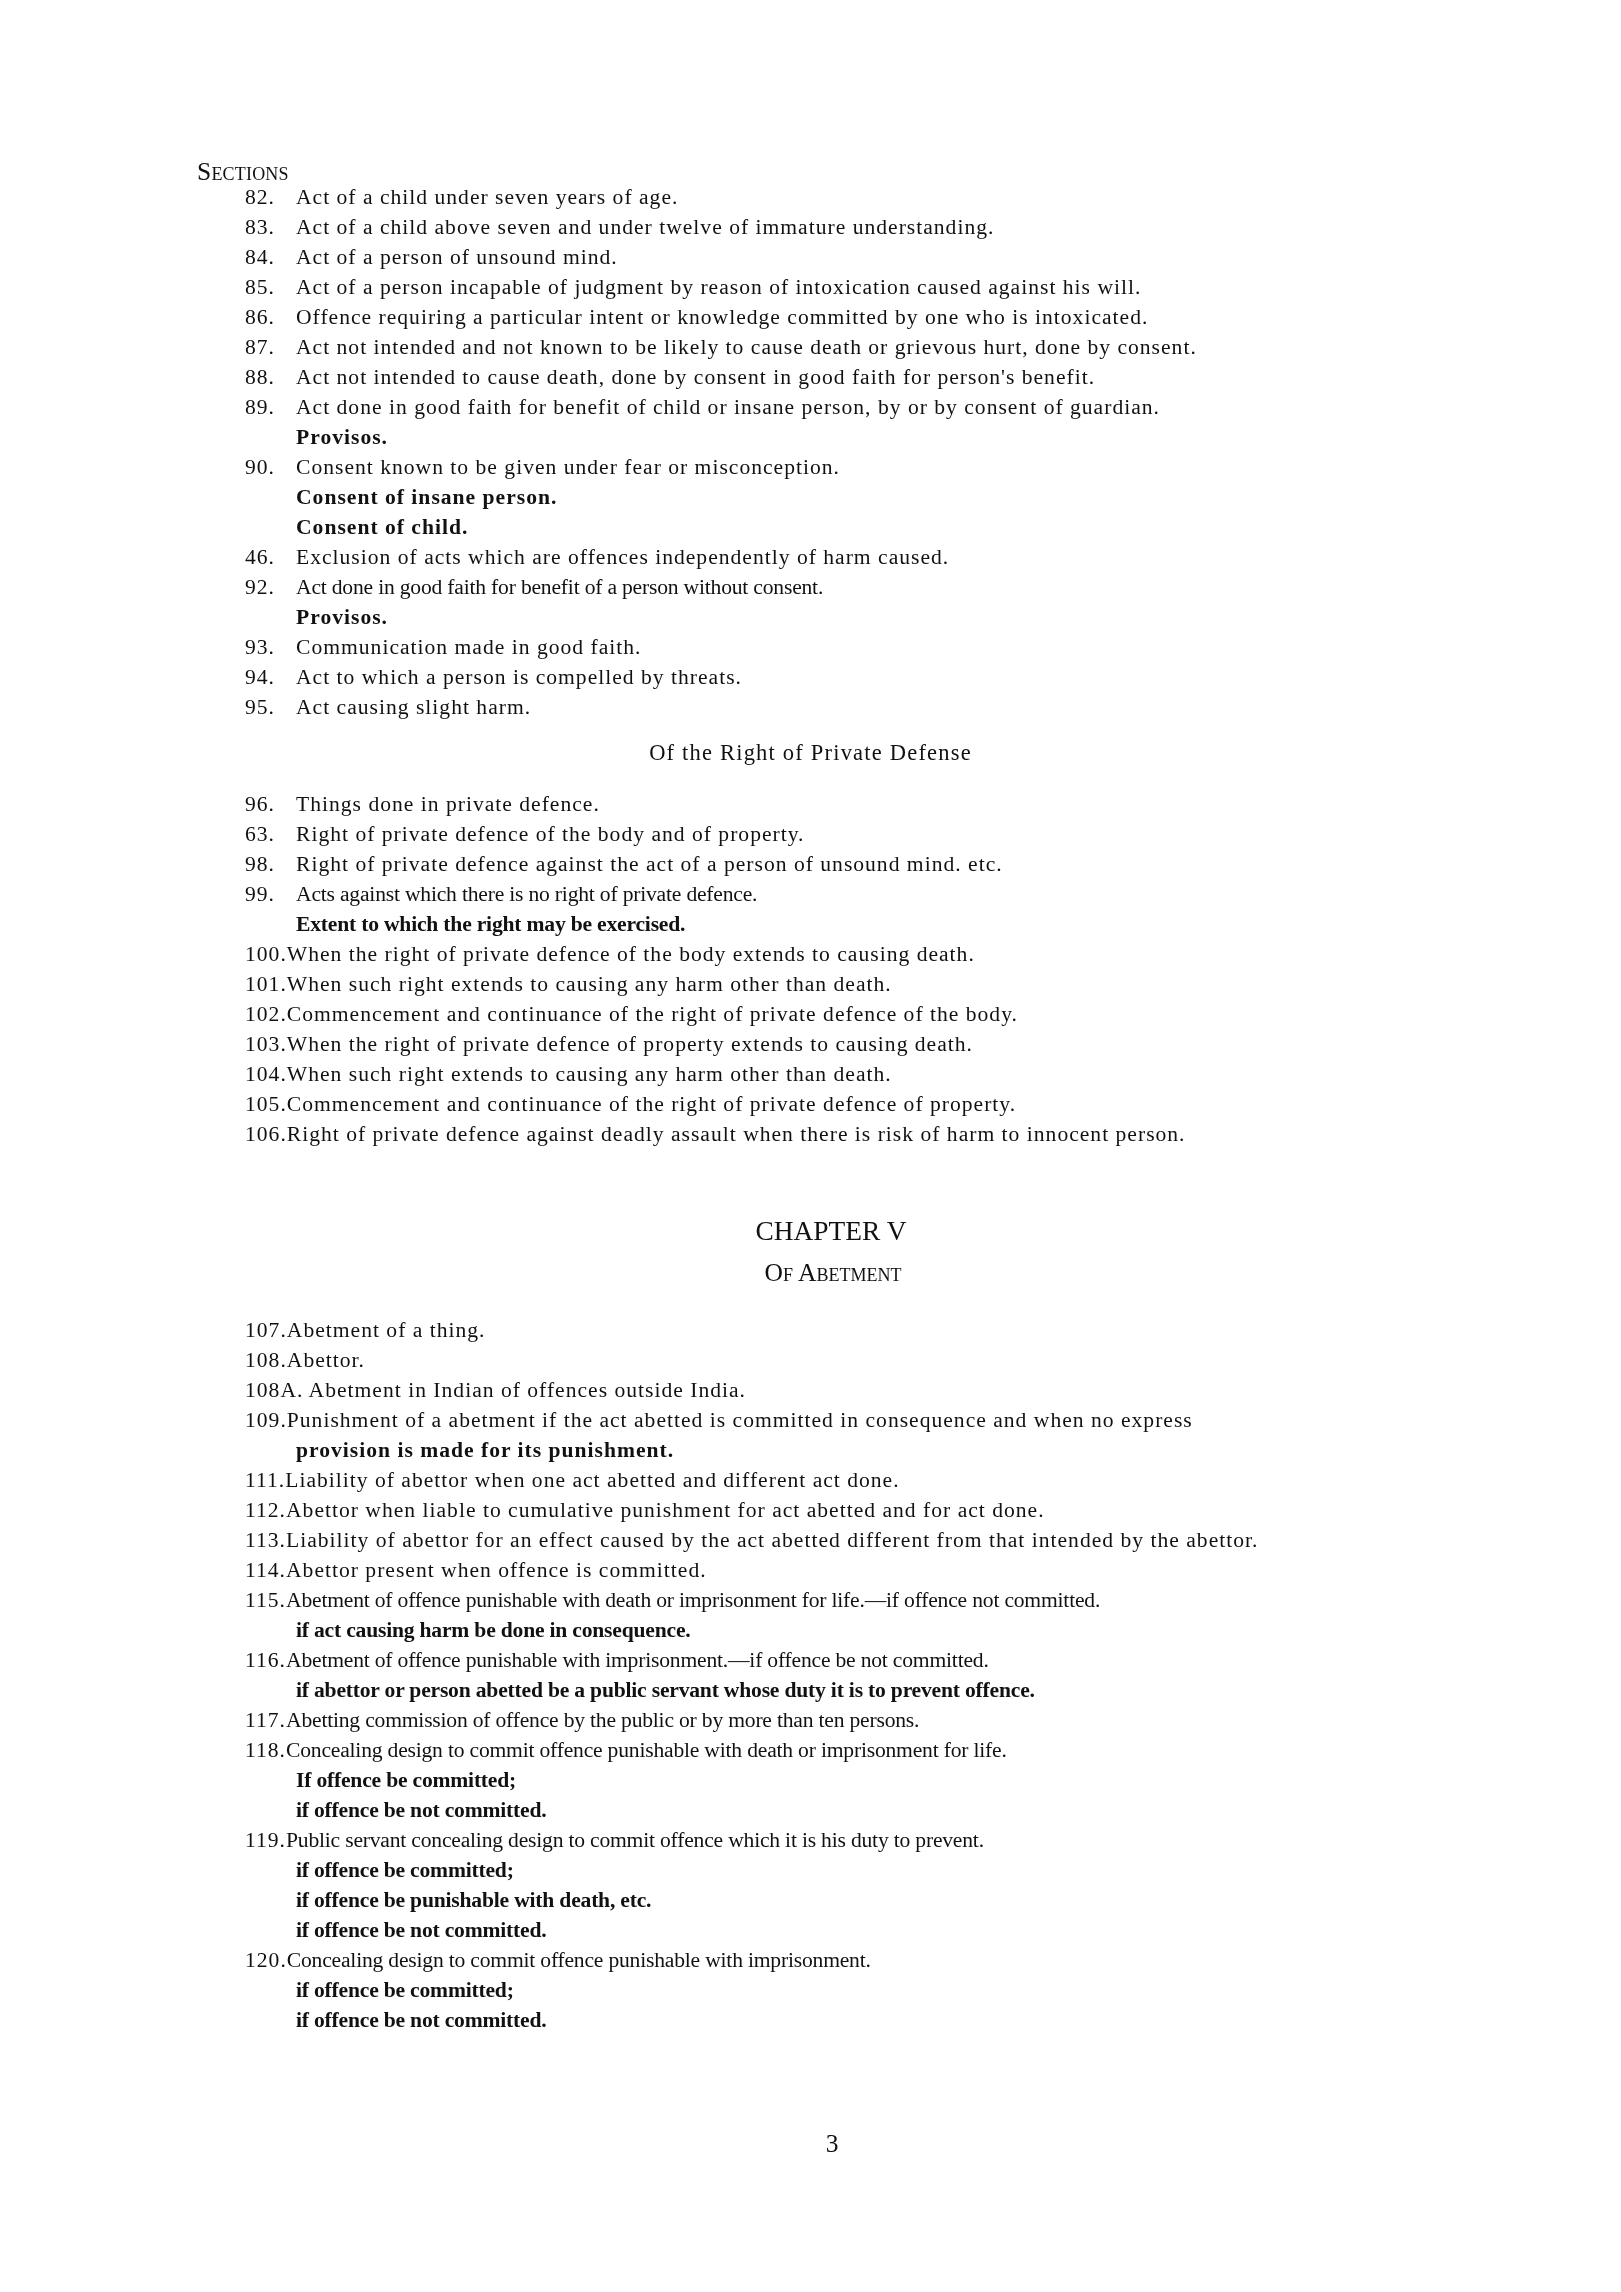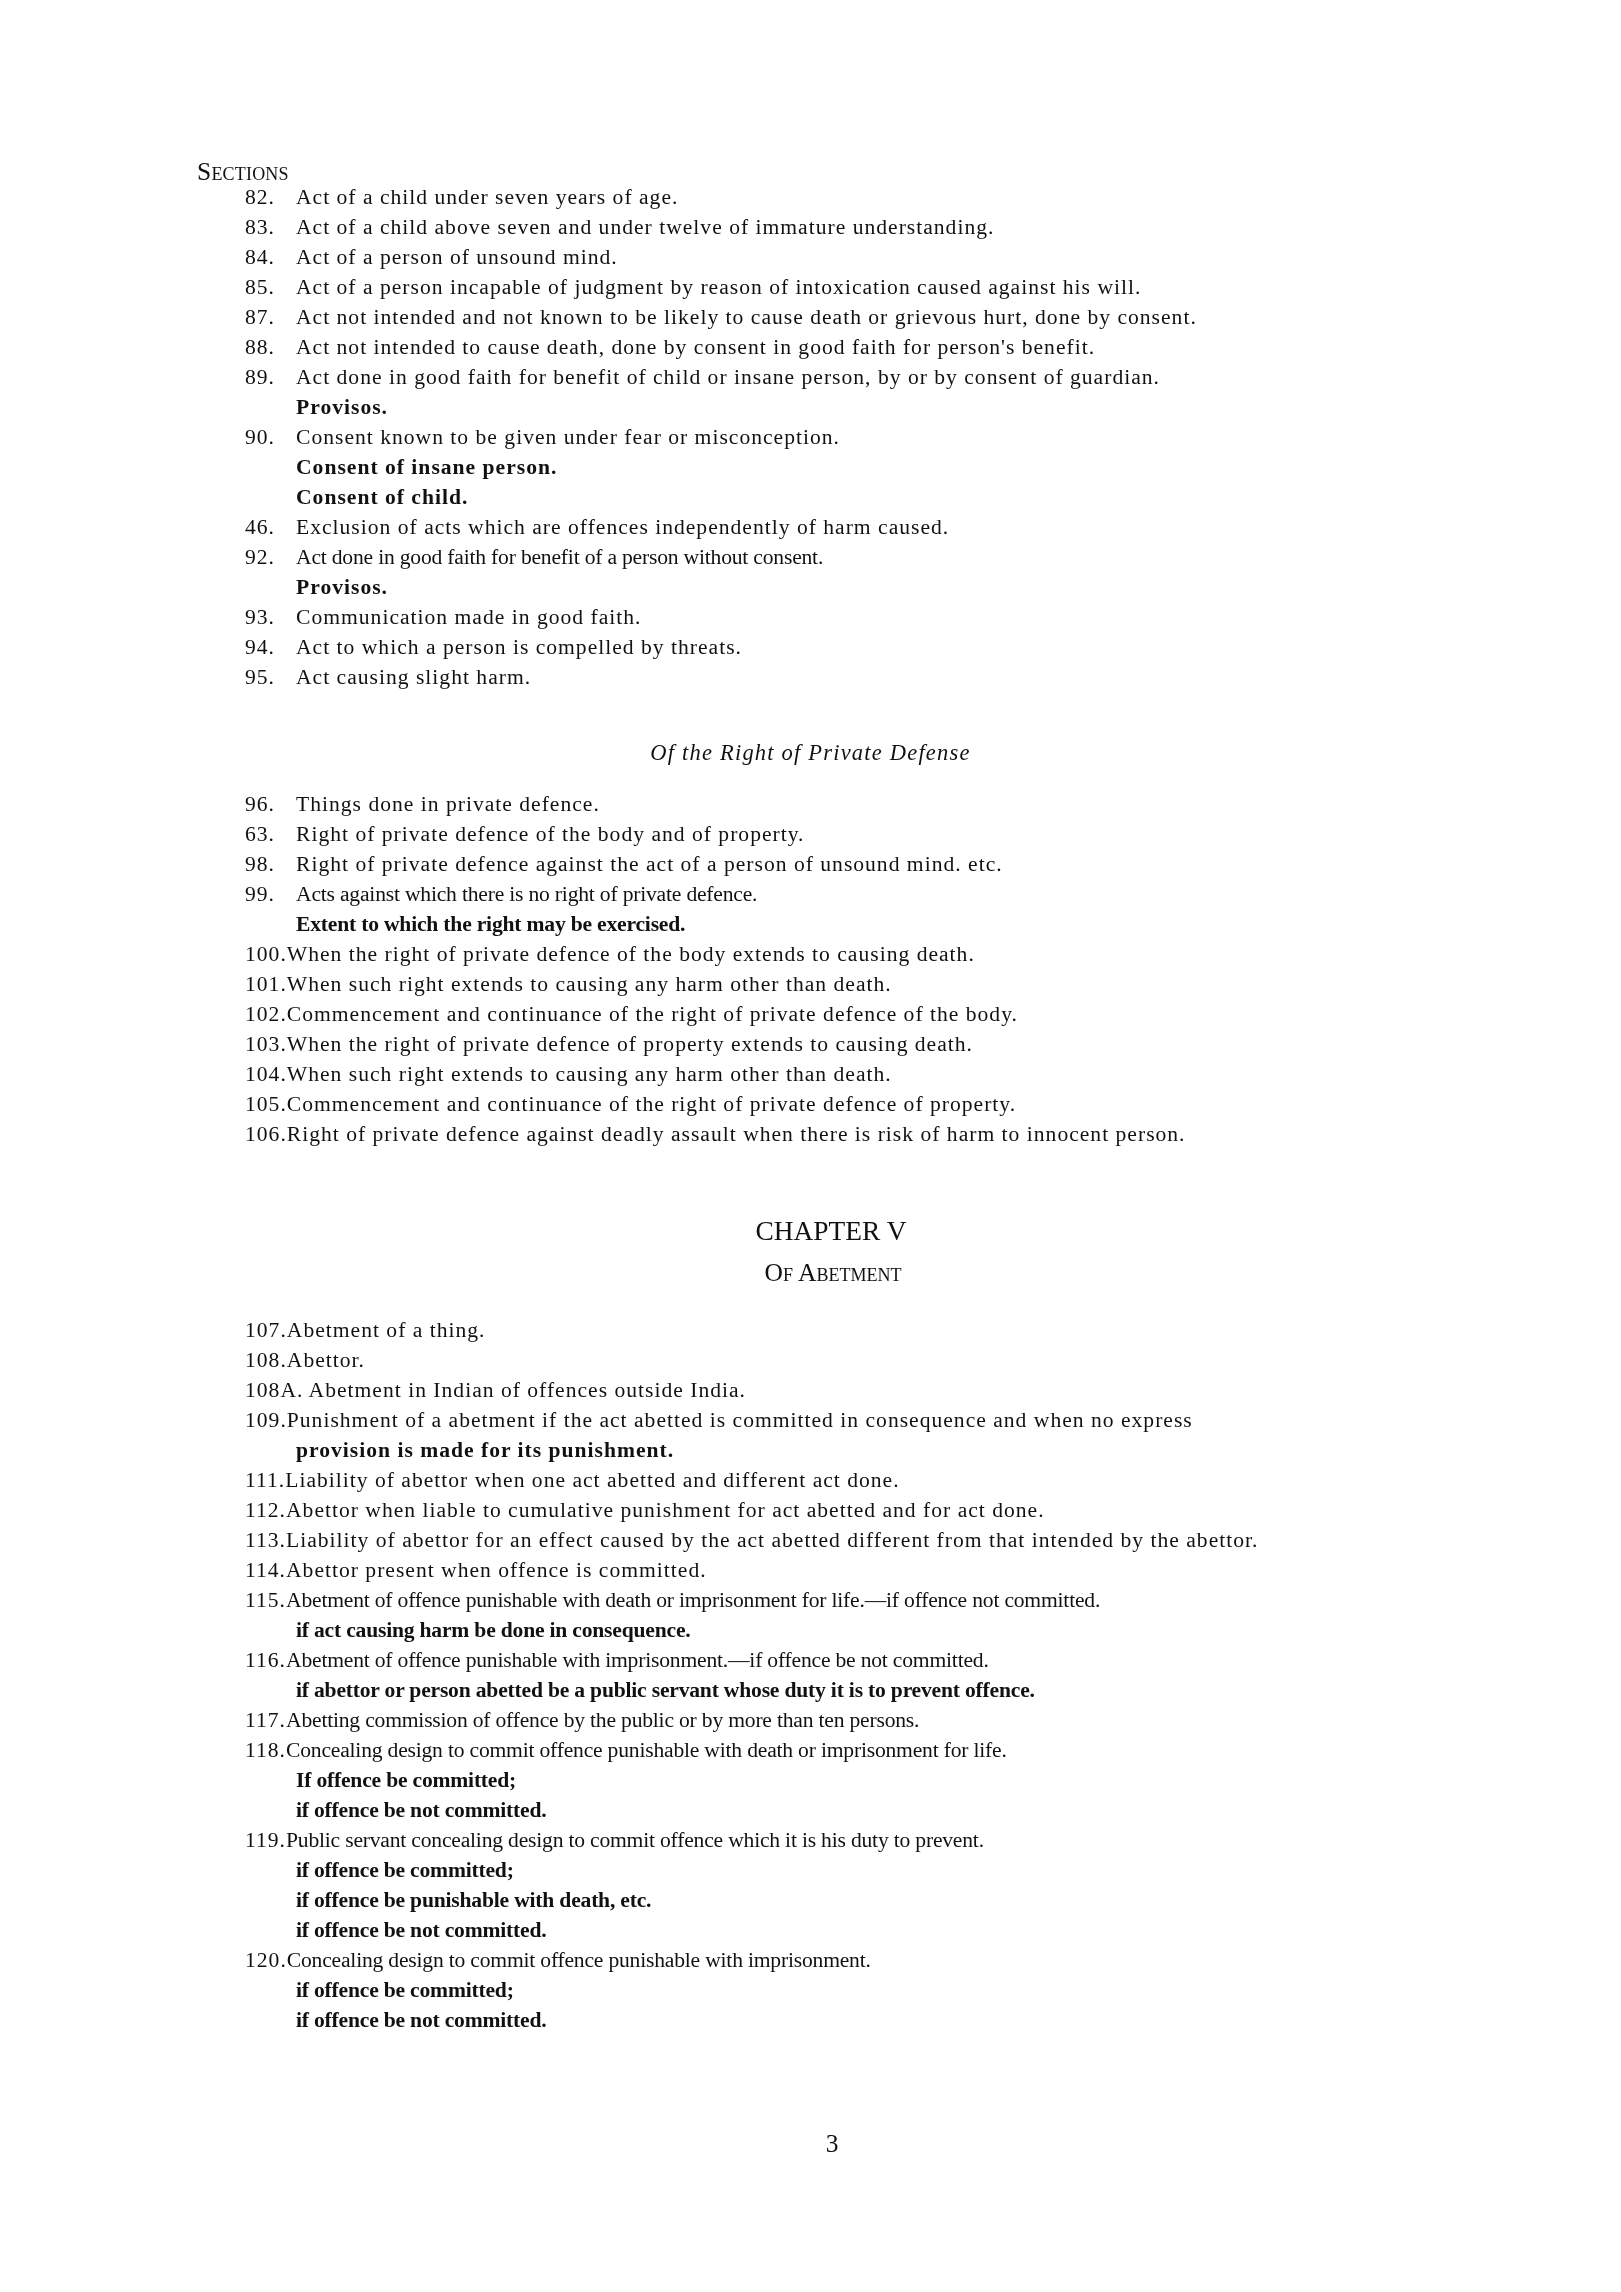--- a/index.html
+++ b/index.html
@@ -64,21 +64,20 @@
       width: auto;
     }
     .entry .txt { display: inline; }
     .entry.sub { padding-left: 51px; font-weight: bold; }
     .italic-heading {
       position: absolute;
       left: 0;
       width: 1621px;
       top: 739px;
       text-align: center;
-      font-style: italic;
       font-size: 22.5px;
       line-height: 27.4px;
       letter-spacing: 1.2px;
       white-space: nowrap;
     }
     .chapter-title {
       position: absolute;
       left: 0;
       width: 1662px;
       top: 1216px;
@@ -113,20 +112,21 @@
 
 <div class="page">
 
   <div class="sections-heading">Sections</div>
 
   <ul class="list list-a">
       <li class="entry"><span class="num">82.</span><span class="txt">Act of a child under seven years of age.</span></li>
       <li class="entry"><span class="num">83.</span><span class="txt">Act of a child above seven and under twelve of immature understanding.</span></li>
       <li class="entry"><span class="num">84.</span><span class="txt">Act of a person of unsound mind.</span></li>
       <li class="entry"><span class="num">85.</span><span class="txt">Act of a person incapable of judgment by reason of intoxication caused against his will.</span></li>
+      <li class="entry"><span class="num">86.</span><span class="txt">Offence requiring a particular intent or knowledge committed by one who is intoxicated.</span></li>
       <li class="entry"><span class="num">87.</span><span class="txt">Act not intended and not known to be likely to cause death or grievous hurt, done by consent.</span></li>
       <li class="entry"><span class="num">88.</span><span class="txt">Act not intended to cause death, done by consent in good faith for person's benefit.</span></li>
       <li class="entry"><span class="num">89.</span><span class="txt">Act done in good faith for benefit of child or insane person, by or by consent of guardian.</span></li>
       <li class="entry sub"><span class="txt">Provisos.</span></li>
       <li class="entry"><span class="num">90.</span><span class="txt">Consent known to be given under fear or misconception.</span></li>
       <li class="entry sub"><span class="txt">Consent of insane person.</span></li>
       <li class="entry sub"><span class="txt">Consent of child.</span></li>
       <li class="entry"><span class="num">46.</span><span class="txt">Exclusion of acts which are offences independently of harm caused.</span></li>
       <li class="entry tight"><span class="num">92.</span><span class="txt">Act done in good faith for benefit of a person without consent.</span></li>
       <li class="entry sub"><span class="txt">Provisos.</span></li>

